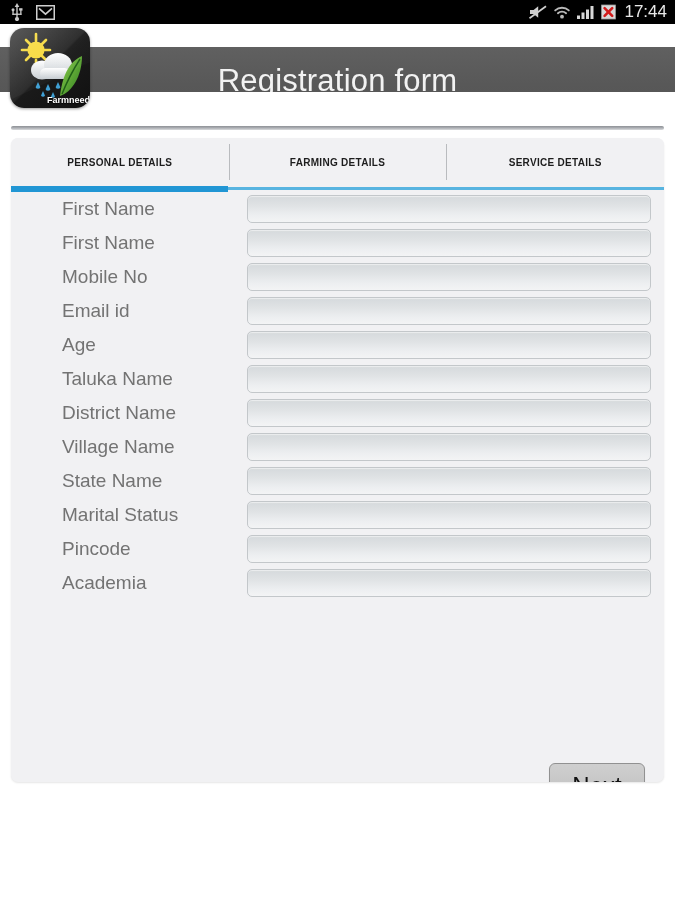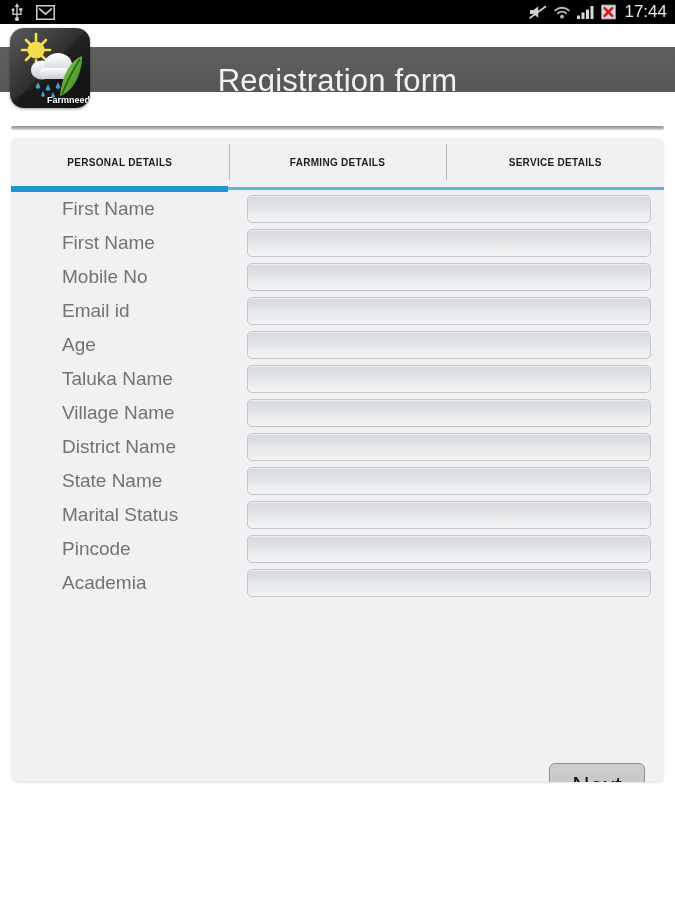--- a/index.html
+++ b/index.html
@@ -401,26 +401,26 @@
         <span class="field-label">Age</span>
         <input class="field-input" type="text" value="" style="">
       </div>
 
       <div class="form-row">
         <span class="field-label">Taluka Name</span>
         <input class="field-input" type="text" value="" style="">
       </div>
 
       <div class="form-row">
+        <span class="field-label">District Name</span>
+        <input class="field-input" type="text" value="" style="">
+      </div>
+
+      <div class="form-row">
         <span class="field-label">Village Name</span>
-        <input class="field-input" type="text" value="" style="">
-      </div>
-
-      <div class="form-row">
-        <span class="field-label">District Name</span>
         <input class="field-input" type="text" value="" style="">
       </div>
 
       <div class="form-row">
         <span class="field-label">State Name</span>
         <input class="field-input" type="text" value="" style="">
       </div>
 
       <div class="form-row">
         <span class="field-label">Marital Status</span>

